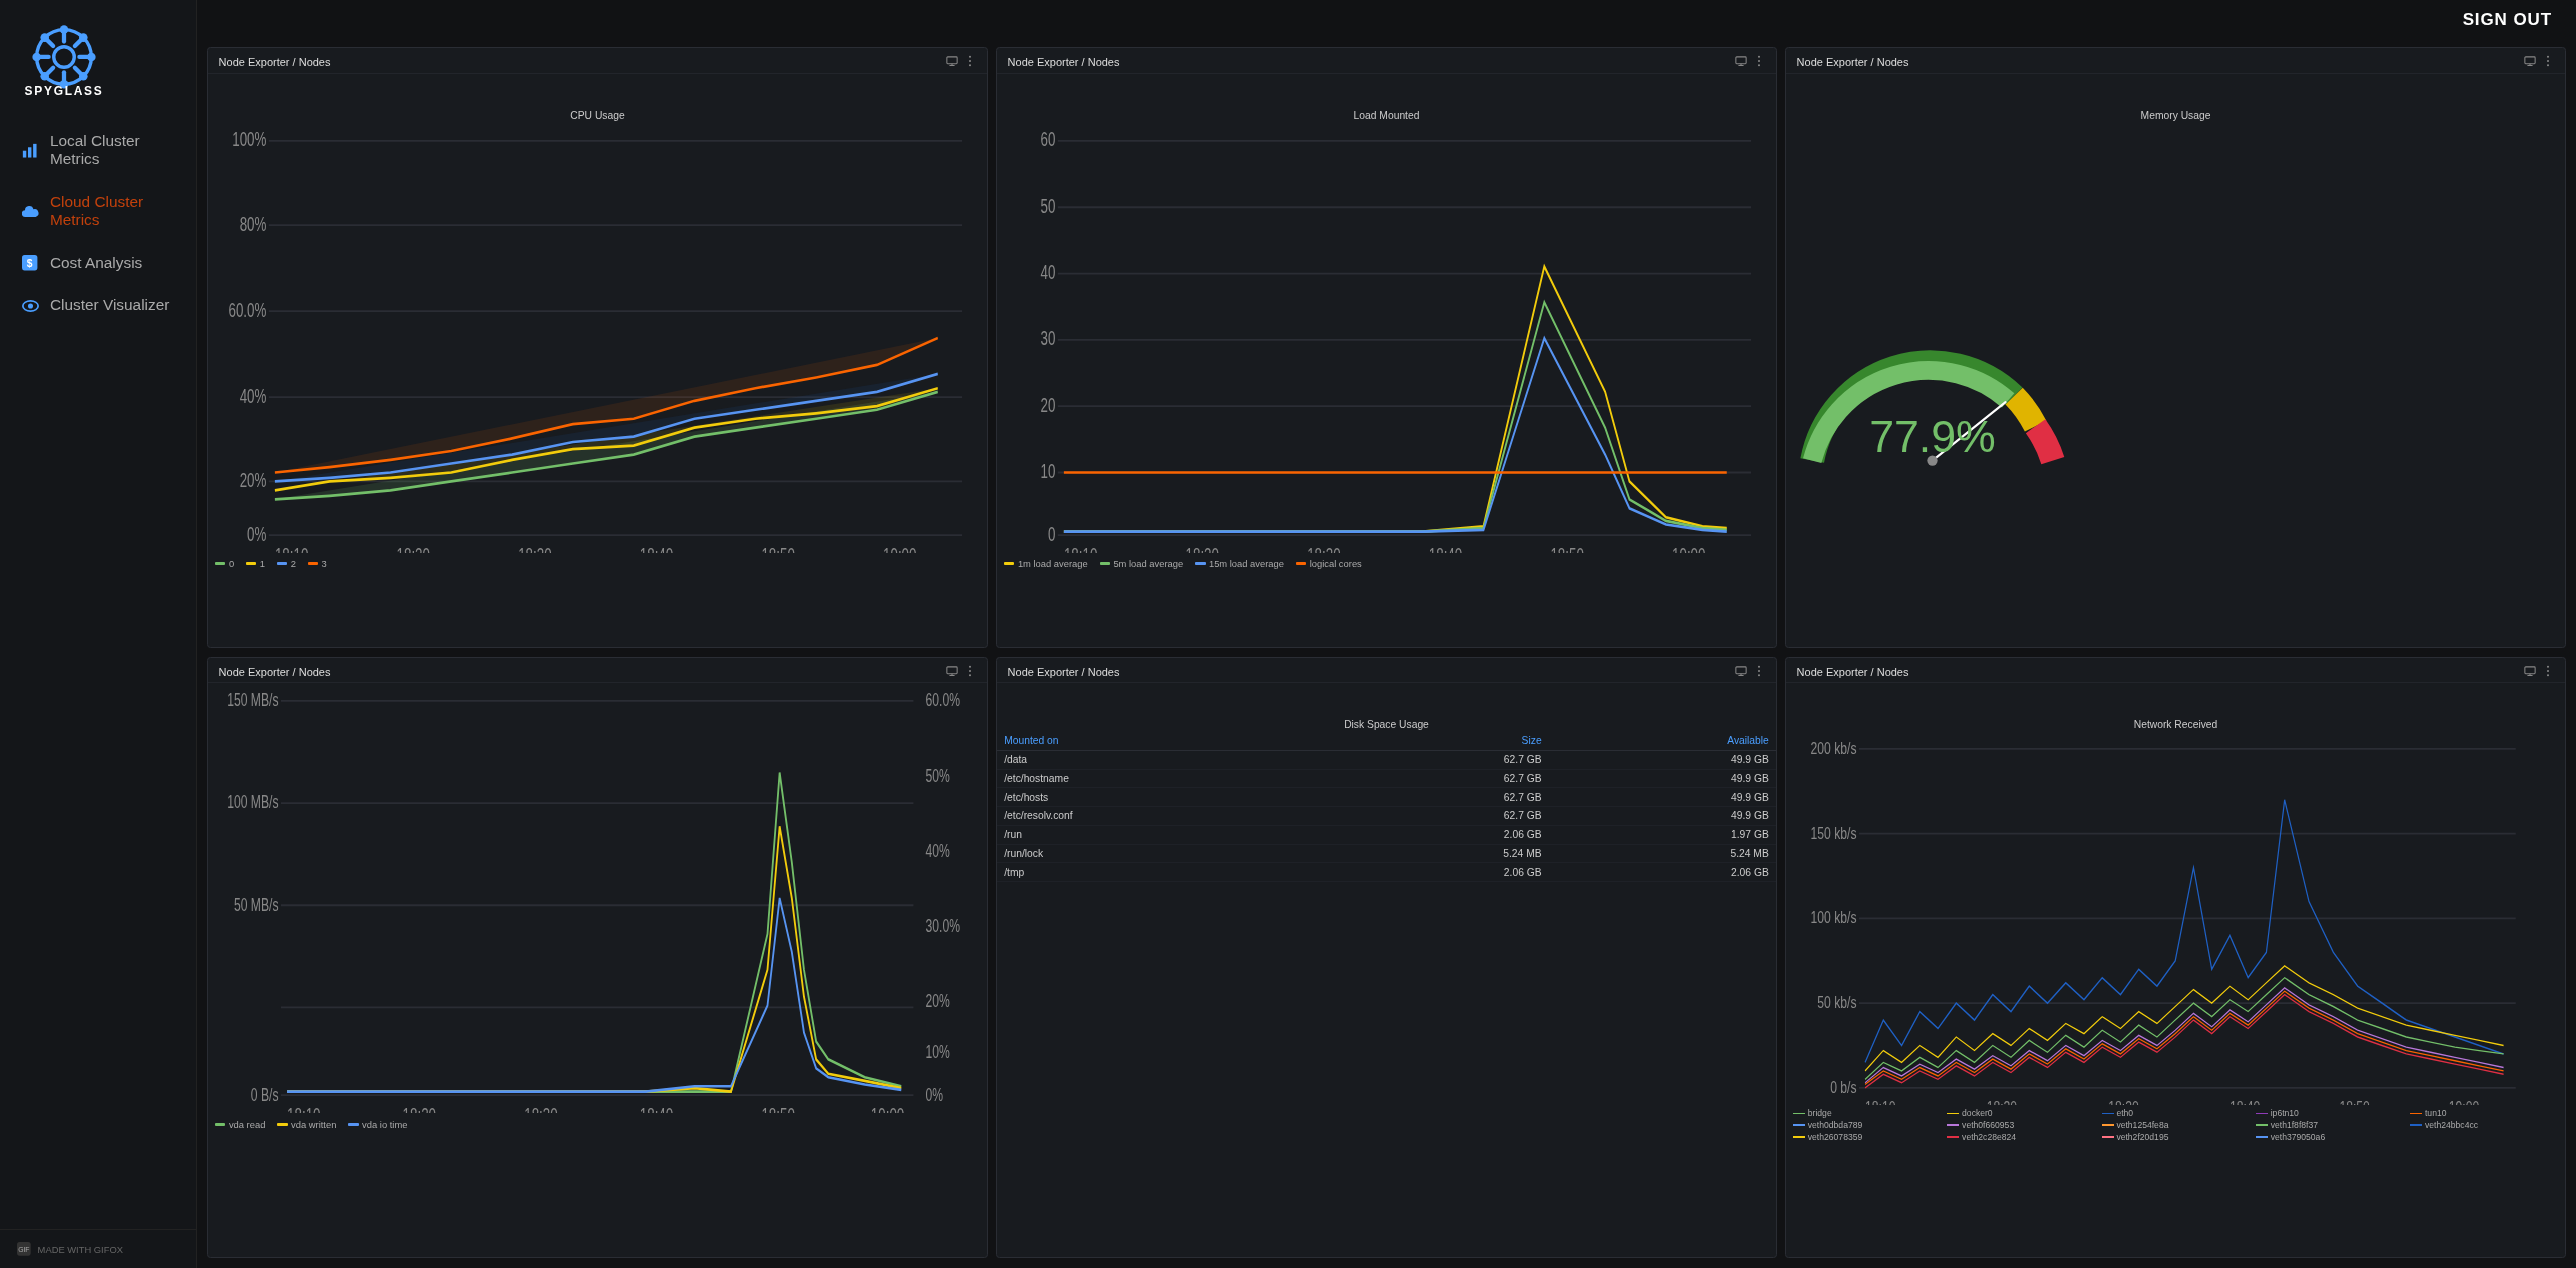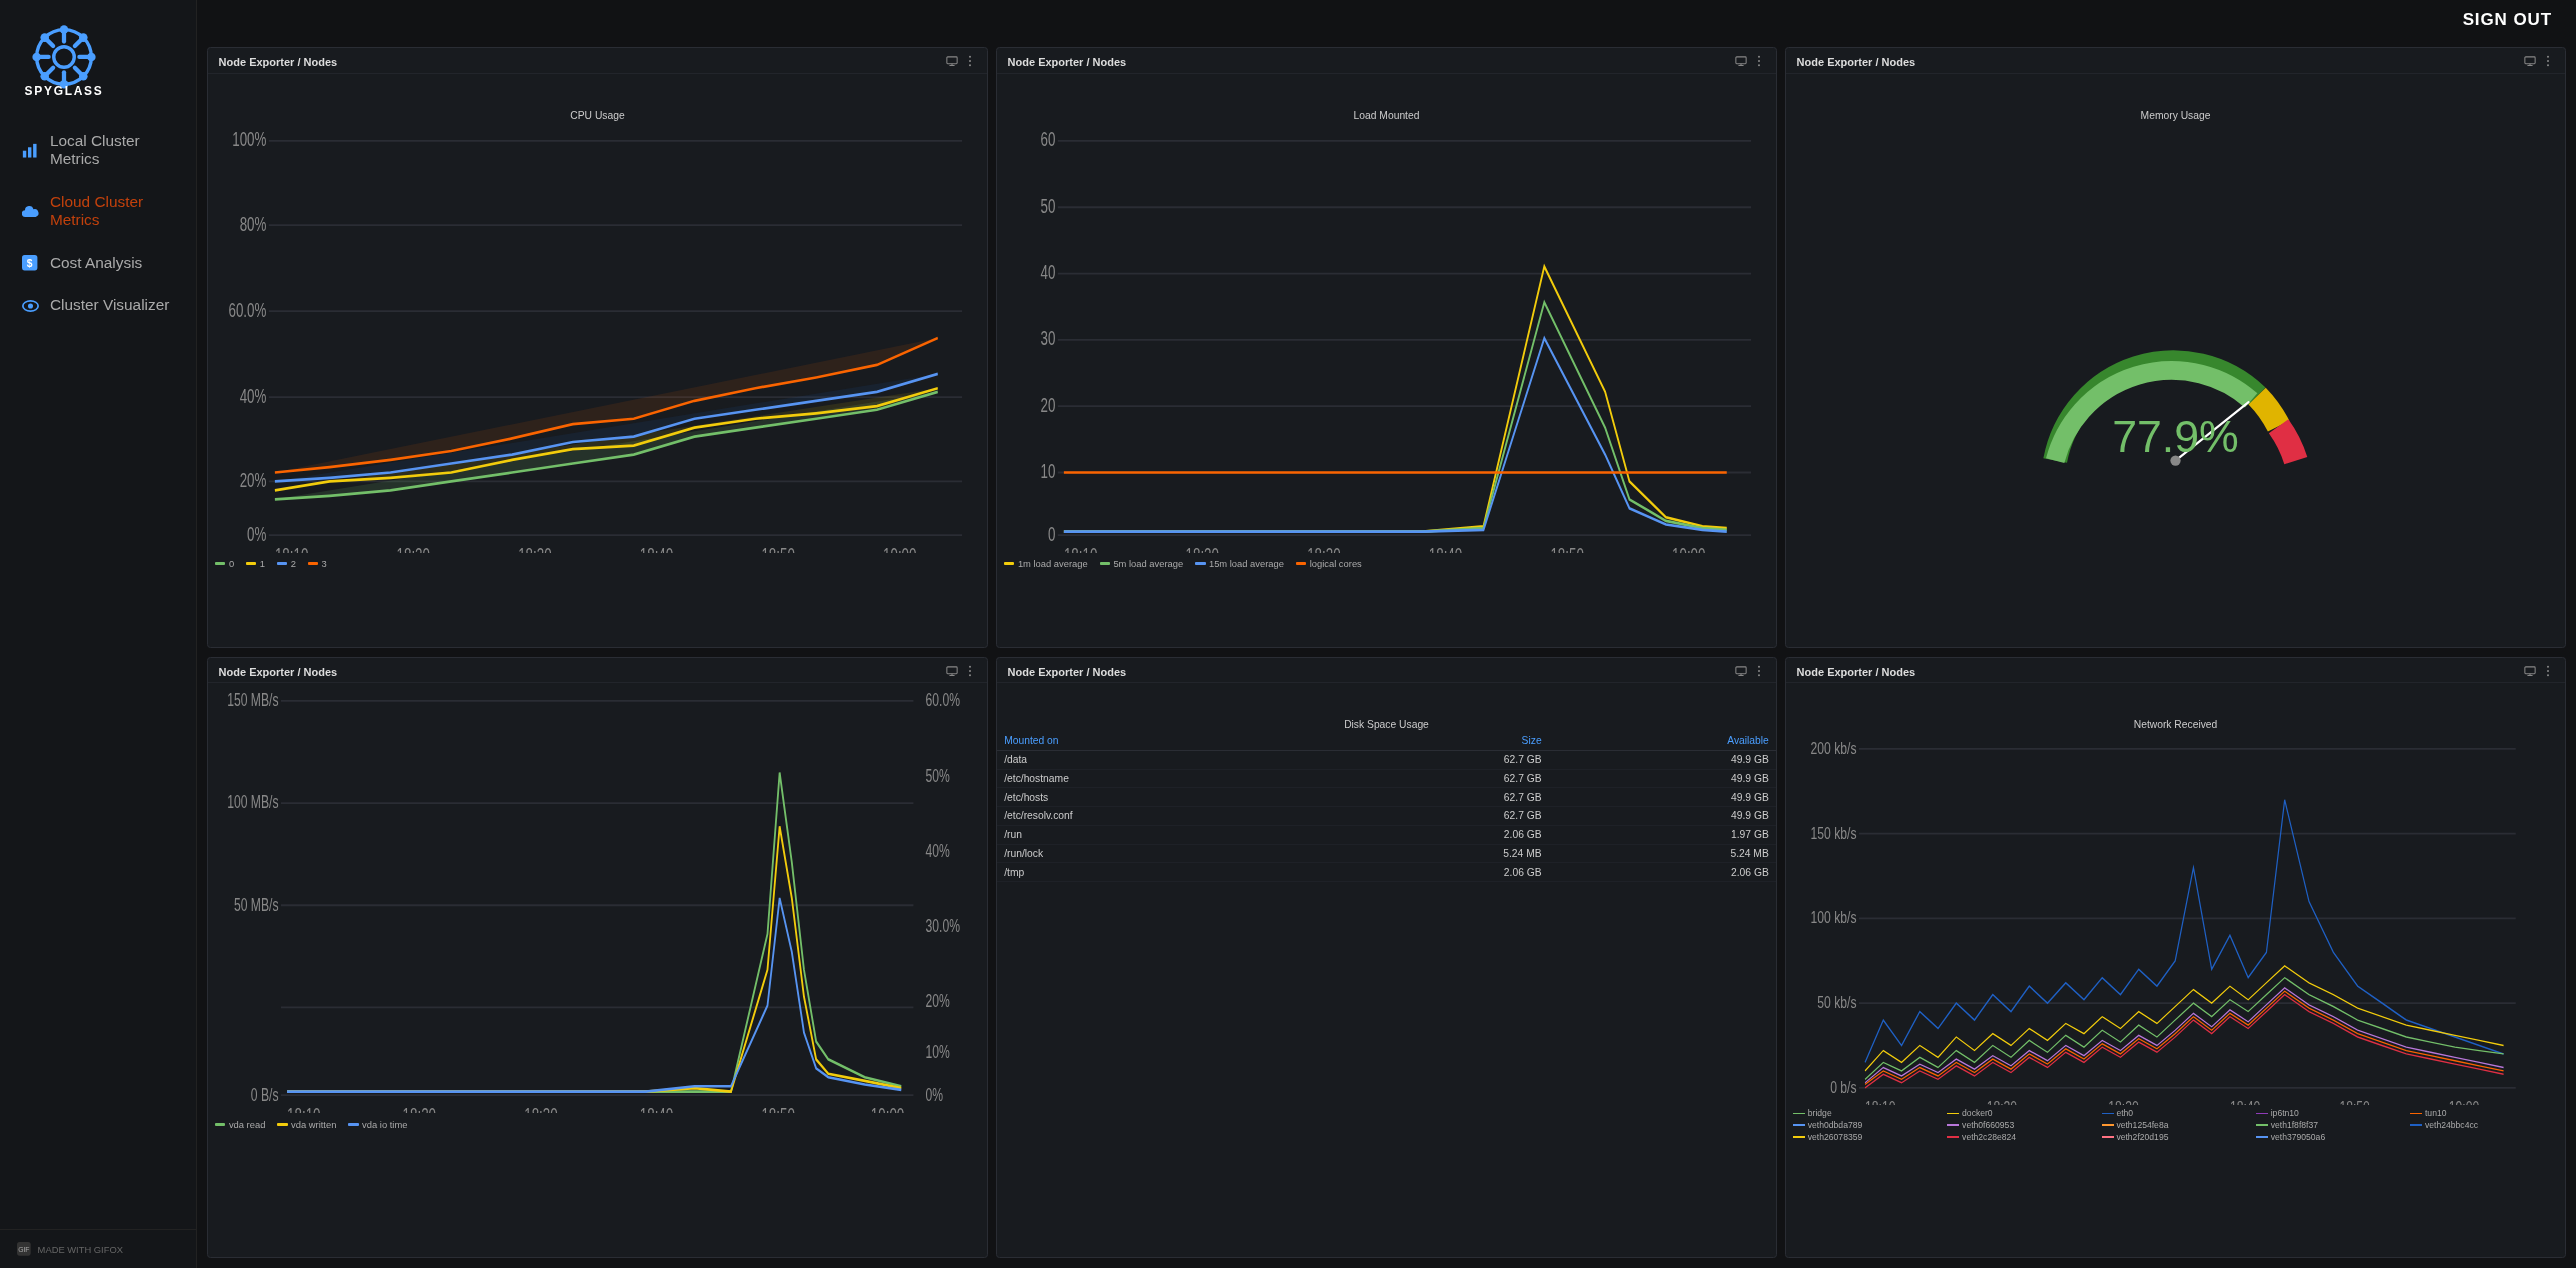--- a/index.html
+++ b/index.html
@@ -113,21 +113,21 @@
     .panel-header {
       display: flex;
       align-items: center;
       justify-content: space-between;
       padding: 6.9px 10.3px 3.4px;
       border-bottom: 0.9px solid #22252b;
     }
     .panel-title {
       font-size: 11px;
       color: #ddd;
-      font-weight: 700;
+      font-weight: 400;
     }
     .panel-icons {
       display: flex;
       gap: 6.9px;
       align-items: center;
       color: #888;
     }
     .panel-body {
       flex: 1;
       overflow: hidden;
@@ -155,21 +155,21 @@
     }
     .legend-dot {
       width: 10.3px;
       height: 2.6px;
       border-radius: 0.9px;
     }
     
     .gauge-container {
       display: flex;
       flex-direction: column;
-      align-items: center;
+      align-items: flex-start;
       justify-content: center;
       height: 100%;
       padding: 8.6px;
     }
     
     .disk-table {
       width: 100%;
       border-collapse: collapse;
       font-size: 10.3px;
     }

